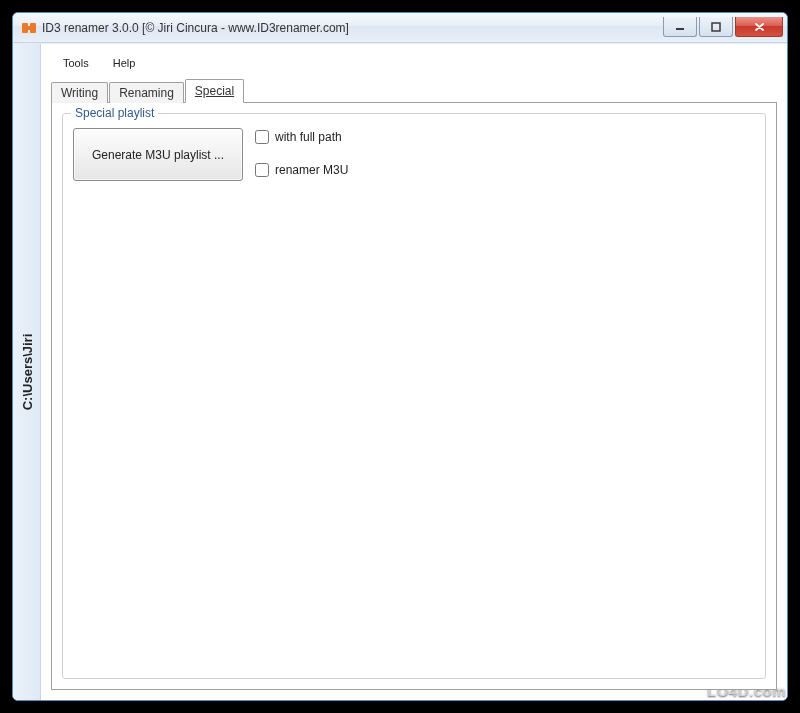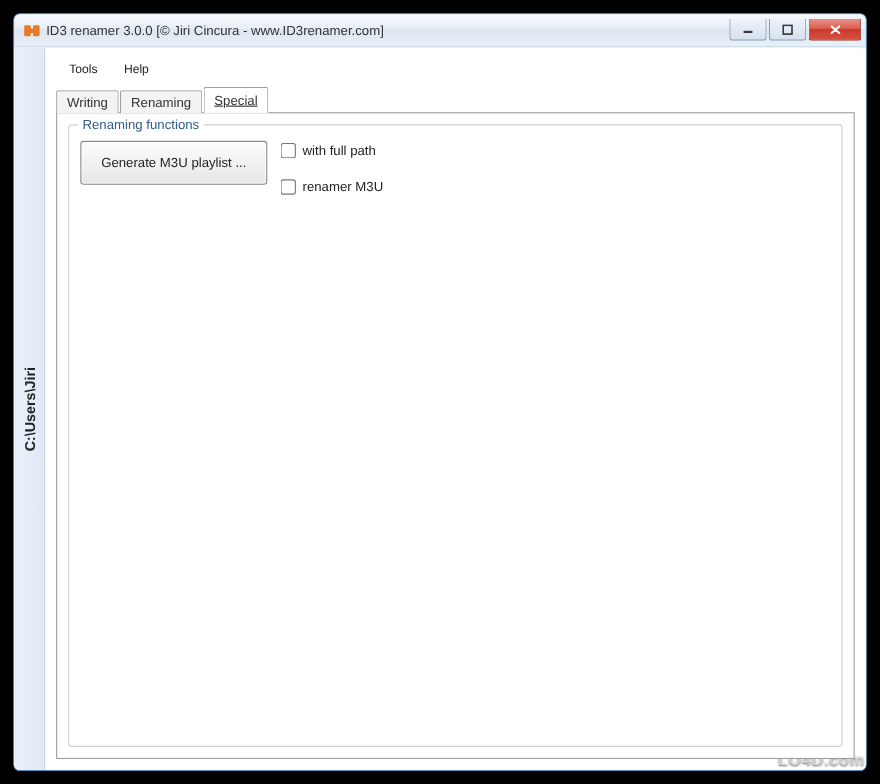--- a/index.html
+++ b/index.html
@@ -167,21 +167,21 @@
       color: #335a8a;
       font-size: 12px;
     }
     .group-row {
       display: flex;
       align-items: flex-start;
       gap: 12px;
     }
     .gen-btn {
       width: 170px;
-      height: 40px;
+      height: 53px;
       background: linear-gradient(to bottom, #fdfdfd, #e6e6e6);
       border: 1px solid #8b8b8b;
       border-radius: 3px;
       color: #222;
       font-size: 12px;
       cursor: pointer;
       box-shadow: inset 0 0 0 1px rgba(255,255,255,0.7);
     }
     .check-col {
       display: flex;
@@ -262,21 +262,21 @@
       </div>
 
       <div class="tabstrip">
         <div class="tab">Writing</div>
         <div class="tab">Renaming</div>
         <div class="tab active">Special</div>
       </div>
 
       <div class="tab-panel">
         <div class="groupbox">
-          <div class="group-legend">Renaming functions</div>
+          <div class="group-legend">Special playlist</div>
           <div class="group-row">
             <button class="gen-btn">Generate M3U playlist ...</button>
             <div class="check-col">
               <div class="check-row">
                 <input type="checkbox" id="cb1" style="">
                 <label for="cb1">with full path</label>
               </div>
               <div class="check-row">
                 <input type="checkbox" id="cb2" style="">
                 <label for="cb2">renamer M3U</label>

